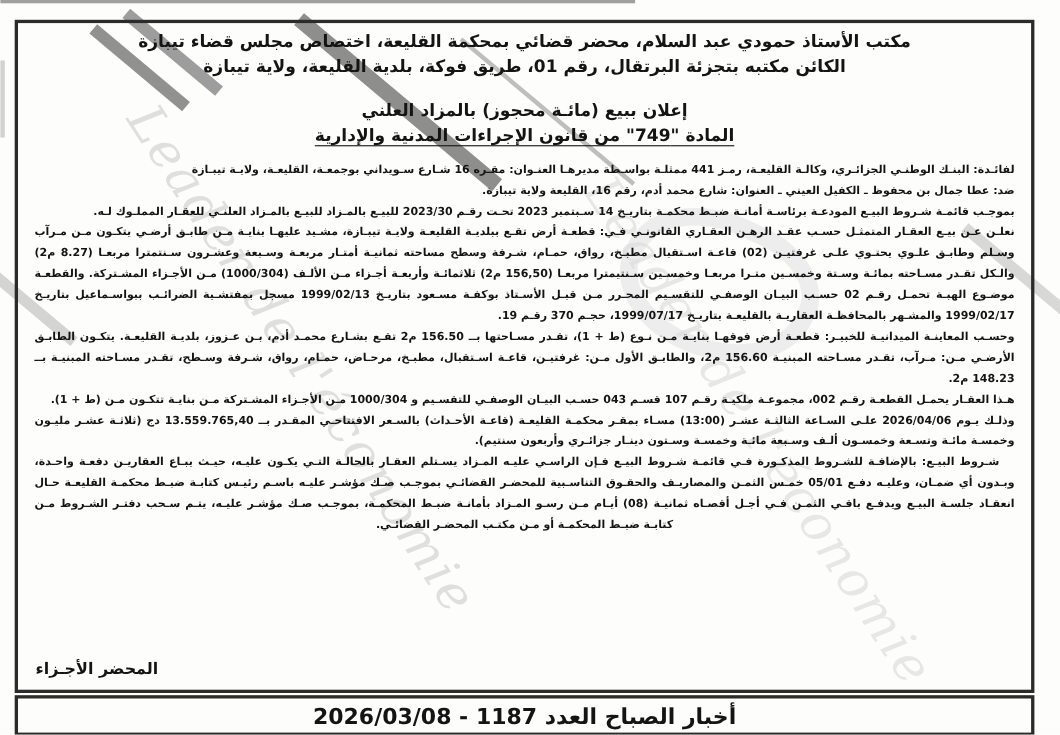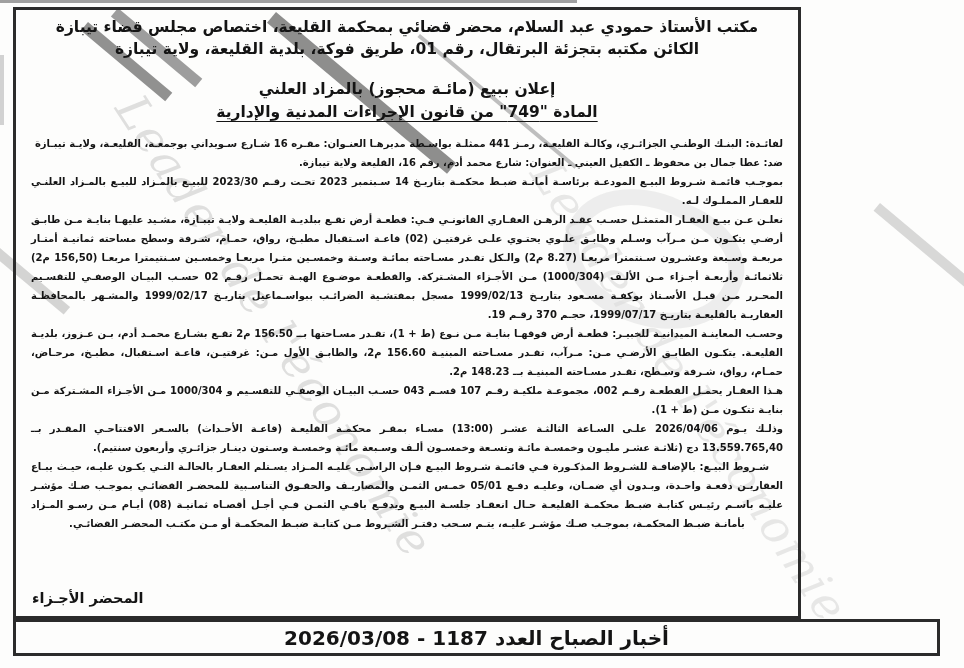--- a/index.html
+++ b/index.html
@@ -36,22 +36,22 @@
   .blob {
     left:598px; top:162px; width:150px; height:100px;
     border:16px solid #dedede; border-radius:50% 40% 55% 45%;
     transform:rotate(25deg); opacity:.5;
   }
   .scan-strip { left:0; top:0; width:577px; height:3px; background:#8f8f8f; opacity:.85; }
   .smudge { left:0; top:55px; width:4px; height:70px; background:#b5b5b5; opacity:.6; }
 
   
   .main-box {
-    position:absolute; top:7px; left:13px;
-    width:788px; height:612px;
+    position:absolute; top:18px; left:13px;
+    width:927px; height:612px;
     border:3px solid #2b2b2b;
     box-sizing:border-box;
     padding:6px 15px 10px 15px;
     overflow:hidden;
     z-index:2;
   }
   .office-header {
     text-align:center;
     font-weight:bold;
     font-size:15.5px;
@@ -74,21 +74,21 @@
   .indent { text-indent:14px; }
   .last-center { text-align-last:center; }
   .signature {
     position:absolute;
     left:16px; bottom:10px;
     font-weight:bold;
     font-size:14.5px;
   }
   
   .footer-box {
-    position:absolute; top:619px; left:13px;
+    position:absolute; top:632px; left:13px;
     width:927px; height:37px;
     border:3px solid #2b2b2b;
     box-sizing:border-box;
     display:flex; align-items:center; justify-content:center;
     font-weight:bold;
     font-size:20px;
     z-index:2;
   }
 </style>
 </head>

